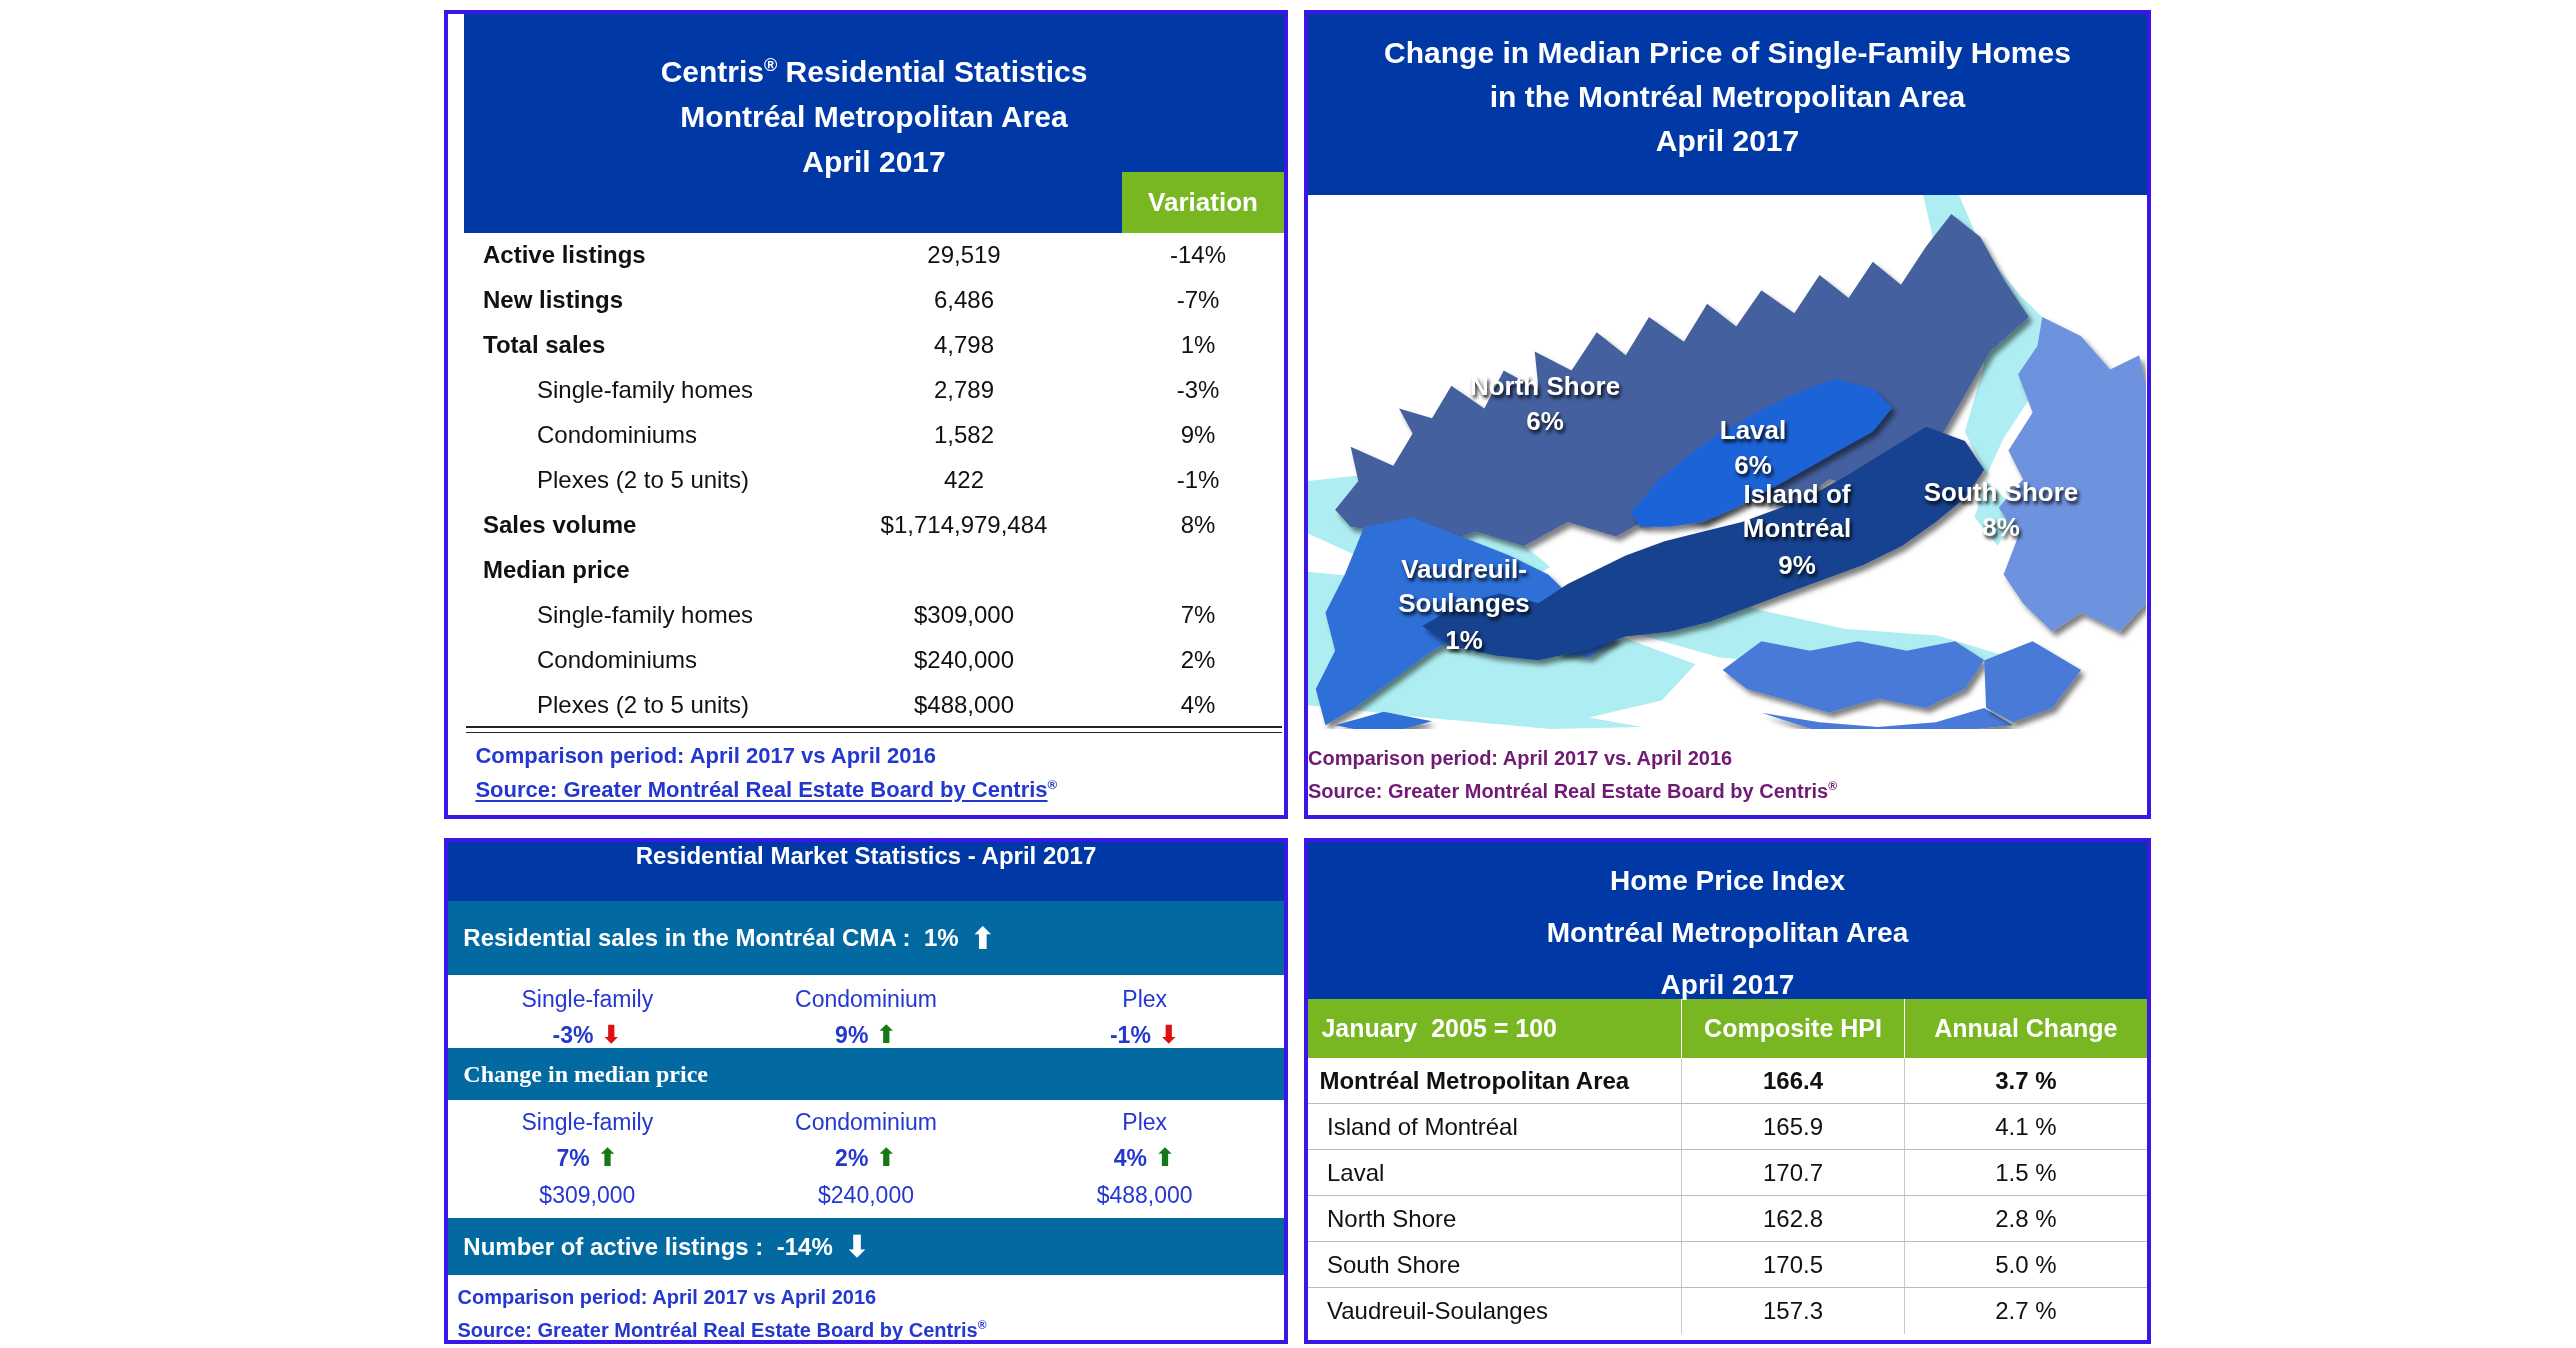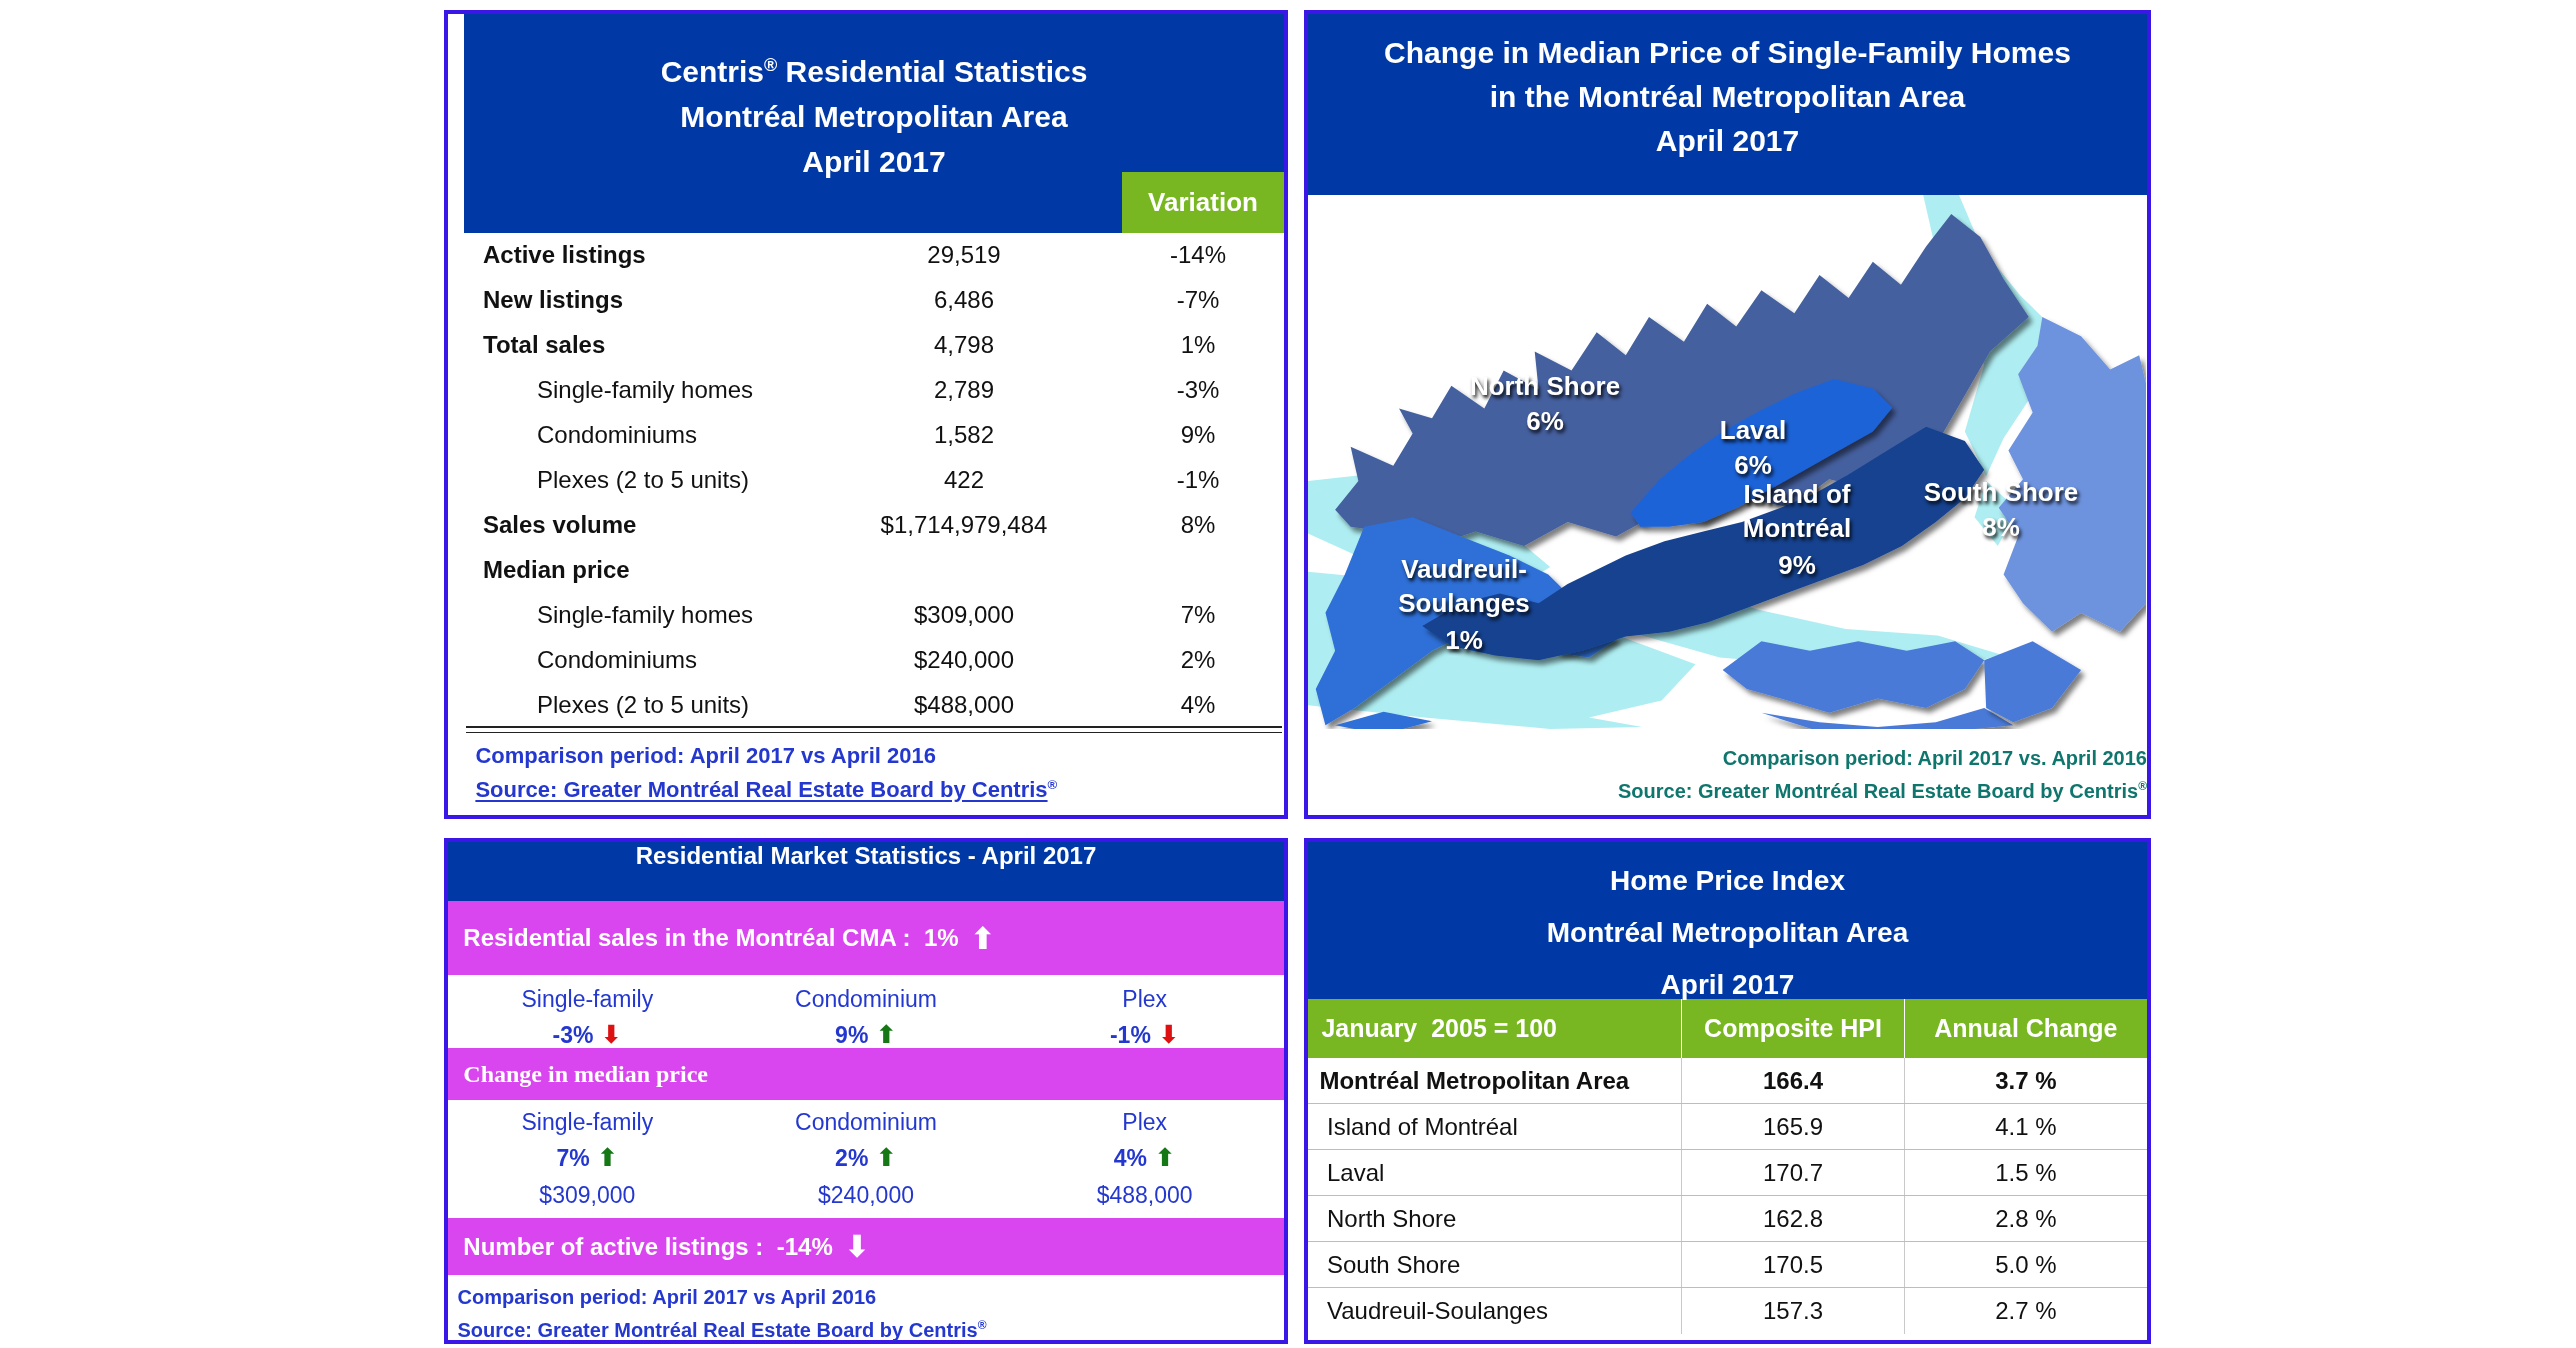--- a/index.html
+++ b/index.html
@@ -34,26 +34,26 @@
   .src-underline { text-decoration:underline; }
 
   
   #panel-map .bluehead { height:181px; font-size:30px; line-height:44px; padding-top:17px; }
   .map-area { position:relative; width:100%; height:618px; background:#ffffff; }
   .map-area svg { position:absolute; left:0; top:0; }
   .map-label { position:absolute; transform:translateX(-50%); text-align:center; color:#ffffff;
                font-weight:bold; font-size:26px; line-height:34px; white-space:nowrap;
                text-shadow:1.9px 2.9px 3.8px rgba(0,0,0,0.9); }
   .map-label .pct { display:block; margin-top:1.9px; }
-  .map-footer { position:absolute; left:0; bottom:7.6px; width:100%; text-align:right;
-                color:#0f766e; font-weight:bold; font-size:20px; line-height:28px; }
+  .map-footer { position:absolute; left:0; bottom:7.6px; width:100%; text-align:left;
+                color:#701a75; font-weight:bold; font-size:20px; line-height:28px; }
 
   
   #panel-market .bluehead { height:59px; font-size:24px; display:flex; align-items:flex-start; justify-content:center; }
-  .band { background:#d946ef; color:#ffffff; font-weight:bold; font-size:24px;
+  .band { background:#0369a1; color:#ffffff; font-weight:bold; font-size:24px;
           display:flex; align-items:center; padding-left:15.3px; }
   .band-sales { height:74px; } .band-median { height:52px;font-family:Liberation Serif, serif; } .band-listings { height:57px; }
   .band .bval { margin-left:13.4px; }
   .arr { font-family:"DejaVu Sans",sans-serif; font-weight:bold; }
   .band .arr { color:#ffffff; font-size:30.5px; margin-left:11.4px; }
   .cols { display:flex; background:#ffffff; }
   .cols .col { flex:1; text-align:center; }
   .cols-sales { height:73px; padding-top:7.6px; }
   .cols-median { height:118px; padding-top:5.7px; }
   .col .cname { display:block; color:#2438cf; font-size:23px; line-height:32px; }

